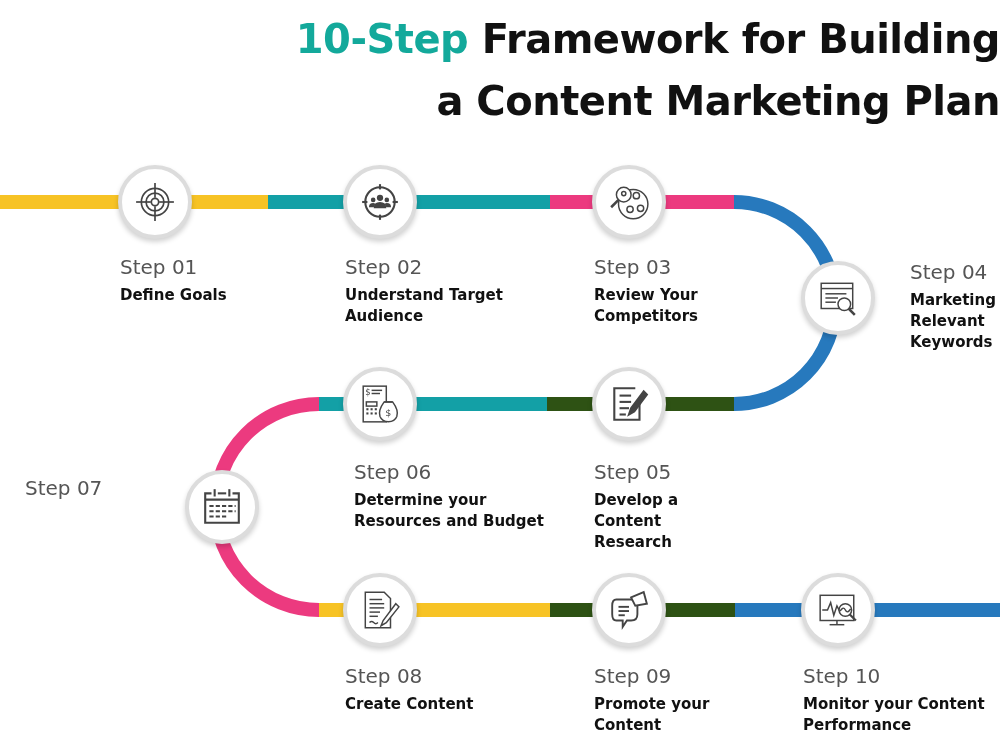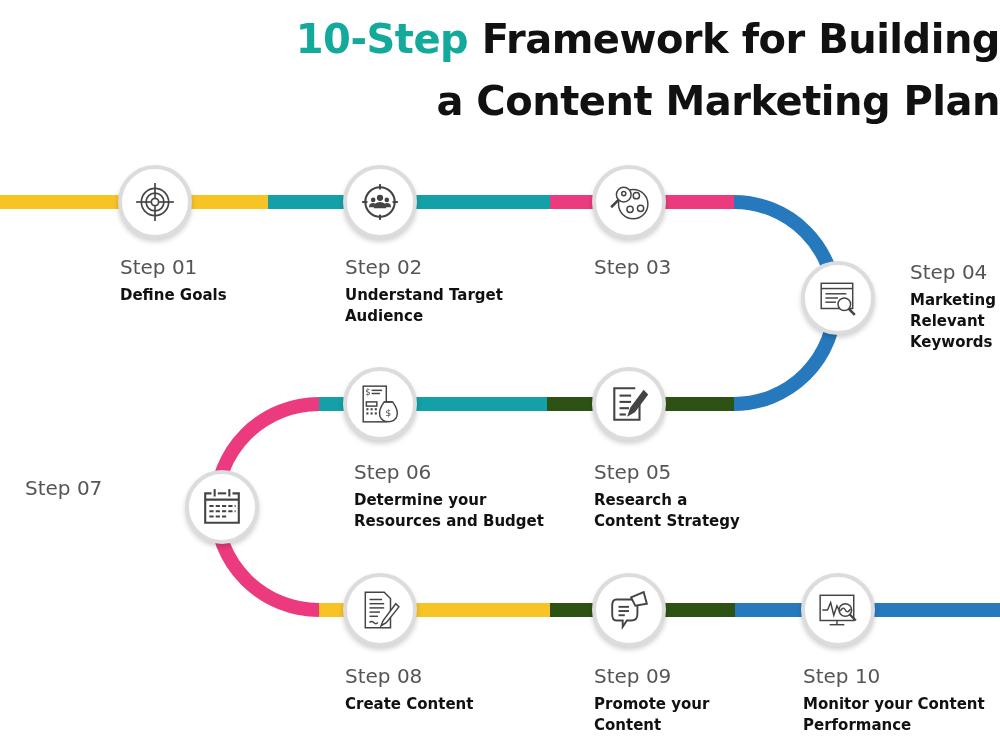--- a/index.html
+++ b/index.html
@@ -90,20 +90,21 @@
     <circle cx="15" cy="13" r="7" fill="#fff"></circle>
       <line x1="10" y1="18" x2="3" y2="25" stroke-width="2.4"></line>
     <circle cx="15" cy="12" r="2"></circle>
       <circle cx="27" cy="14" r="3"></circle>
       <circle cx="21" cy="27" r="3"></circle>
       <circle cx="31" cy="26" r="3"></circle>
   </svg>
 </div>
 <div class="label" style="left:594px;top:255px;">
   <div class="step-num">Step 03</div>
+  <div class="step-title" style="width:130px">Review Your Competitors</div>
 </div>
 
 <div class="node" style="left:801px;top:261px;">
   <svg viewBox="0 0 40 40" fill="none" stroke="#444" stroke-width="1.4">
     <rect x="4" y="6" width="30" height="24"></rect>
       <line x1="4" y1="11" x2="34" y2="11"></line>
     <line x1="8" y1="16" x2="28" y2="16"></line>
       <line x1="8" y1="20" x2="20" y2="20"></line>
       <line x1="8" y1="24" x2="18" y2="24"></line>
     <circle cx="26" cy="26" r="6" fill="#fff"></circle>
@@ -120,21 +121,21 @@
     <path d="M30 20 V35 H6 V5 H26"></path>
     <line x1="11" y1="12" x2="22" y2="12"></line>
       <line x1="11" y1="18" x2="22" y2="18"></line>
       <line x1="11" y1="24" x2="20" y2="24"></line>
       <line x1="11" y1="30" x2="17" y2="30"></line>
     <path d="M34 8 L22 24 L20 30 L25 27 L37 11 Z" fill="#444"></path>
   </svg>
 </div>
 <div class="label" style="left:594px;top:460px;">
   <div class="step-num">Step 05</div>
-  <div class="step-title" style="width:150px">Research a Content Strategy</div>
+  <div class="step-title" style="width:150px">Develop a Content Research</div>
 </div>
 
 <div class="node" style="left:343px;top:367px;">
   <svg viewBox="0 0 40 40" fill="none" stroke="#444" stroke-width="1.4">
     <rect x="4" y="3" width="22" height="34"></rect>
     <text x="6" y="11" font-size="8" fill="#444" stroke="none" font-family="DejaVu Sans, sans-serif">$</text>
     <line x1="12" y1="7" x2="22" y2="7"></line>
       <line x1="12" y1="10" x2="20" y2="10"></line>
     <rect x="7" y="18" width="10" height="4"></rect>
     <g fill="#444" stroke="none">

